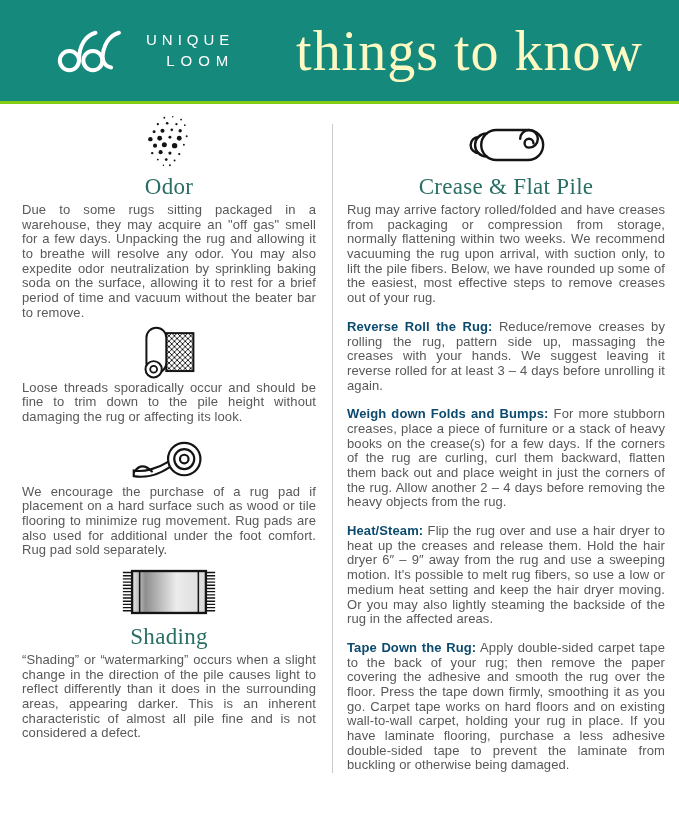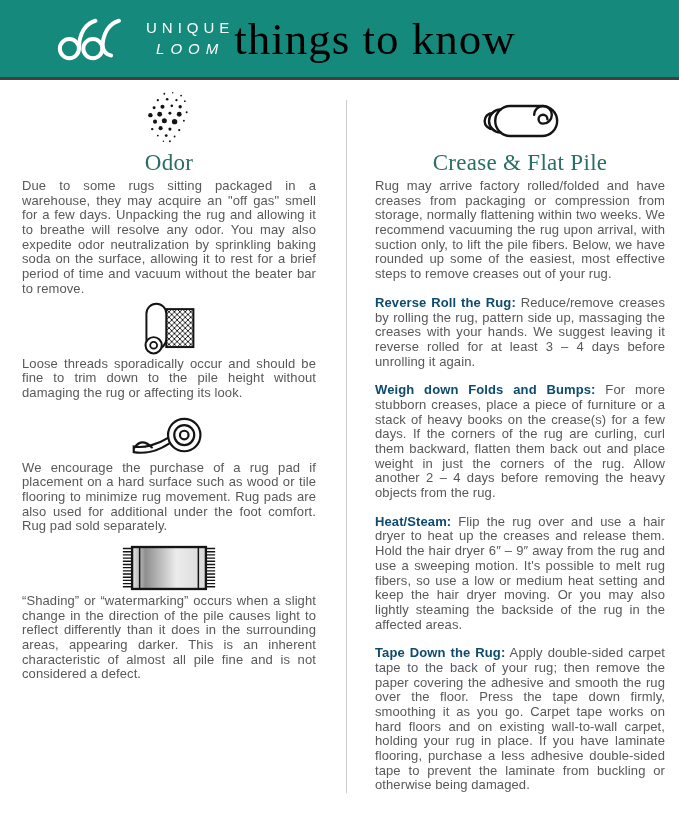--- a/index.html
+++ b/index.html
@@ -1,31 +1,31 @@
 <!DOCTYPE html>
 <html><head>
 <meta charset="utf-8">
 <style>
   * { margin:0; padding:0; box-sizing:border-box; }
   body { background:#fff; font-family:"Liberation Sans", sans-serif; }
   .page { width:679px; height:824px; background:#fff; overflow:hidden; }
 
   
-  .header { height:80px; background:#15897c; display:flex; align-items:center;
-            padding:0 26px 0 52px; border-bottom:3px solid #404040; }
+  .header { height:104px; background:#15897c; display:flex; align-items:center;
+            padding:0 26px 0 52px; border-bottom:3px solid #84cc16; }
   .brand { display:flex; align-items:center; gap:14px; }
   .brand-text { color:#fff; letter-spacing:5px; font-size:15px; line-height:1.35;
                 font-weight:400; }
-  .brand-text .l2 { text-align:center; letter-spacing:6px;font-style:italic; }
-  .header-title { flex:1; text-align:left; color:#000000;
-                  font-family:"Liberation Serif", serif; font-size:45px;
+  .brand-text .l2 { text-align:right; letter-spacing:6px; }
+  .header-title { flex:1; text-align:right; color:#fef9c3;
+                  font-family:"Liberation Serif", serif; font-size:56px;
                   font-weight:400; letter-spacing:1px; padding-right:10px; }
 
   
-  .content { display:flex; padding:4px 10px 7px 14px;gap:14px; }
+  .content { display:flex; padding:4px 10px 7px 14px; }
   .col-left  { width:308px; padding:0 6px 0 8px; }
   .v-divider { width:1px; background:#c9cbcc; margin:16px 8px 0 10px; }
   .col-right { flex:1; padding:0 4px 0 6px; }
 
   
   .icon-wrap { text-align:center; margin-top:14px; height:46px;
                display:flex; align-items:flex-end; justify-content:center; }
   h2.sec-title { font-family:"Liberation Serif", serif; color:#2a6e64;
                  font-weight:400; font-size:23px; text-align:center;
                  margin:6px 0 3px; letter-spacing:0.3px; }
@@ -143,20 +143,21 @@
                 <stop offset="1" stop-color="#d9d9d9"></stop>
               </linearGradient>
             </defs>
             <line x1="8" y1="7" x2="8" y2="55" stroke="#141414" stroke-width="10" stroke-dasharray="1.6 2.2"></line>
             <line x1="108" y1="7" x2="108" y2="55" stroke="#141414" stroke-width="10" stroke-dasharray="1.6 2.2"></line>
             <rect x="14" y="6" width="88" height="50" fill="url(#shade)" stroke="#141414" stroke-width="2.8"></rect>
             <line x1="23" y1="7" x2="23" y2="55" stroke="#141414" stroke-width="1.8"></line>
             <line x1="93" y1="7" x2="93" y2="55" stroke="#141414" stroke-width="1.8"></line>
           </svg>
         </div>
+        <h2 class="sec-title">Shading</h2>
         <p class="body">“Shading” or “watermarking” occurs when a slight change in the direction of the pile causes light to reflect differently than it does in the surrounding areas, appearing darker. This is an inherent characteristic of almost all pile fine and is not considered a defect.</p>
       </section>
     </div>
 
     <div class="v-divider"></div>
 
     <div class="col-right">
       <section>
         <div class="icon-wrap">
           <svg class="ic" width="100" height="46" viewBox="0 0 110 52" fill="none" stroke="#141414" stroke-width="2.7" stroke-linecap="round">

